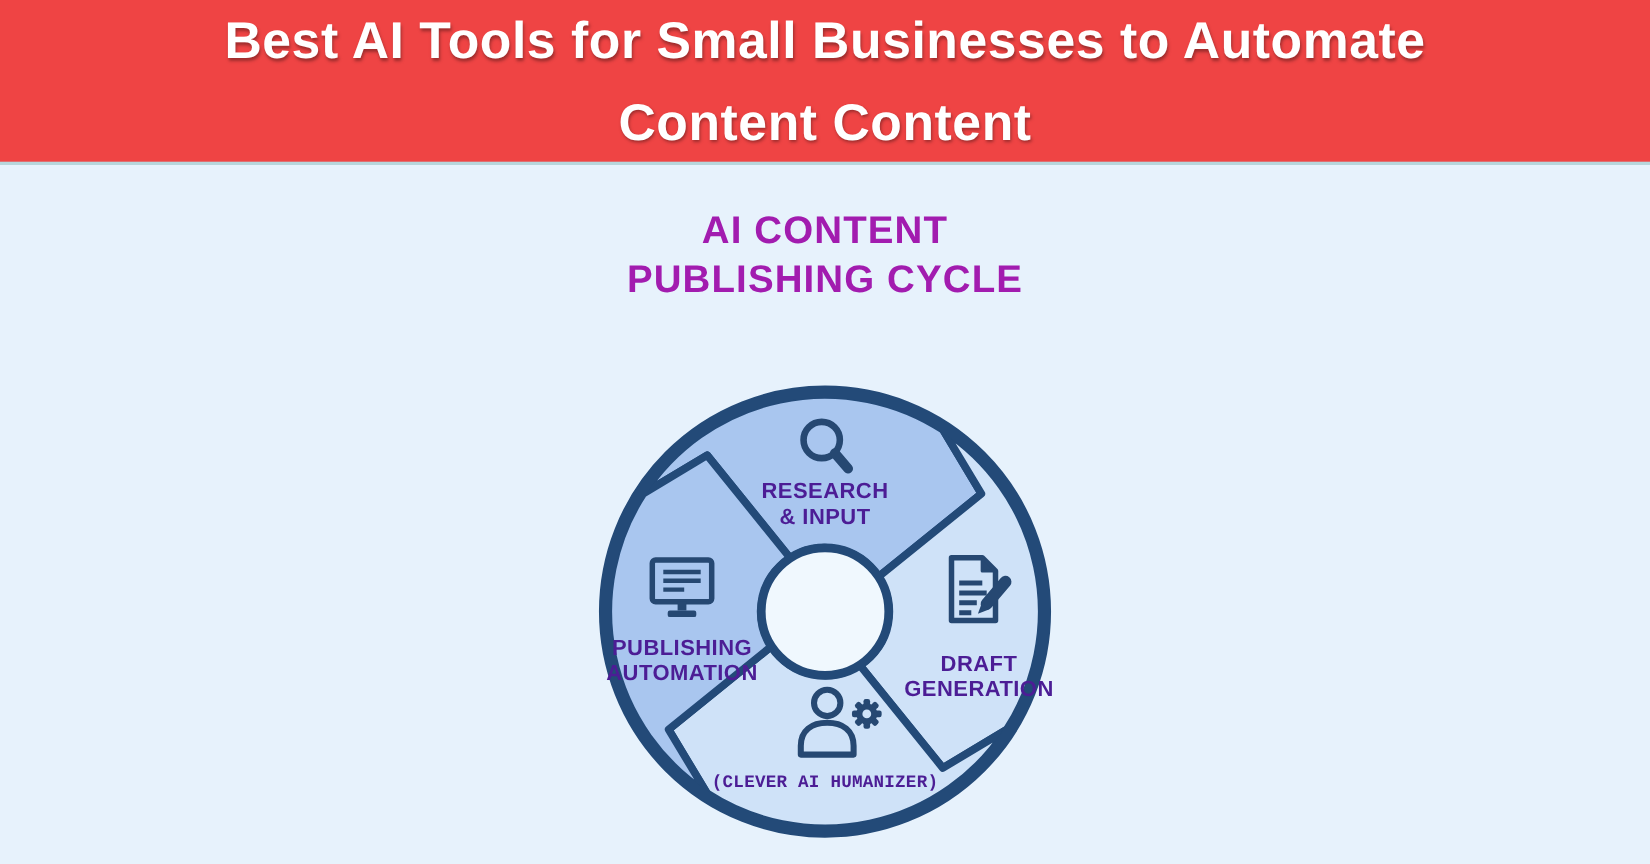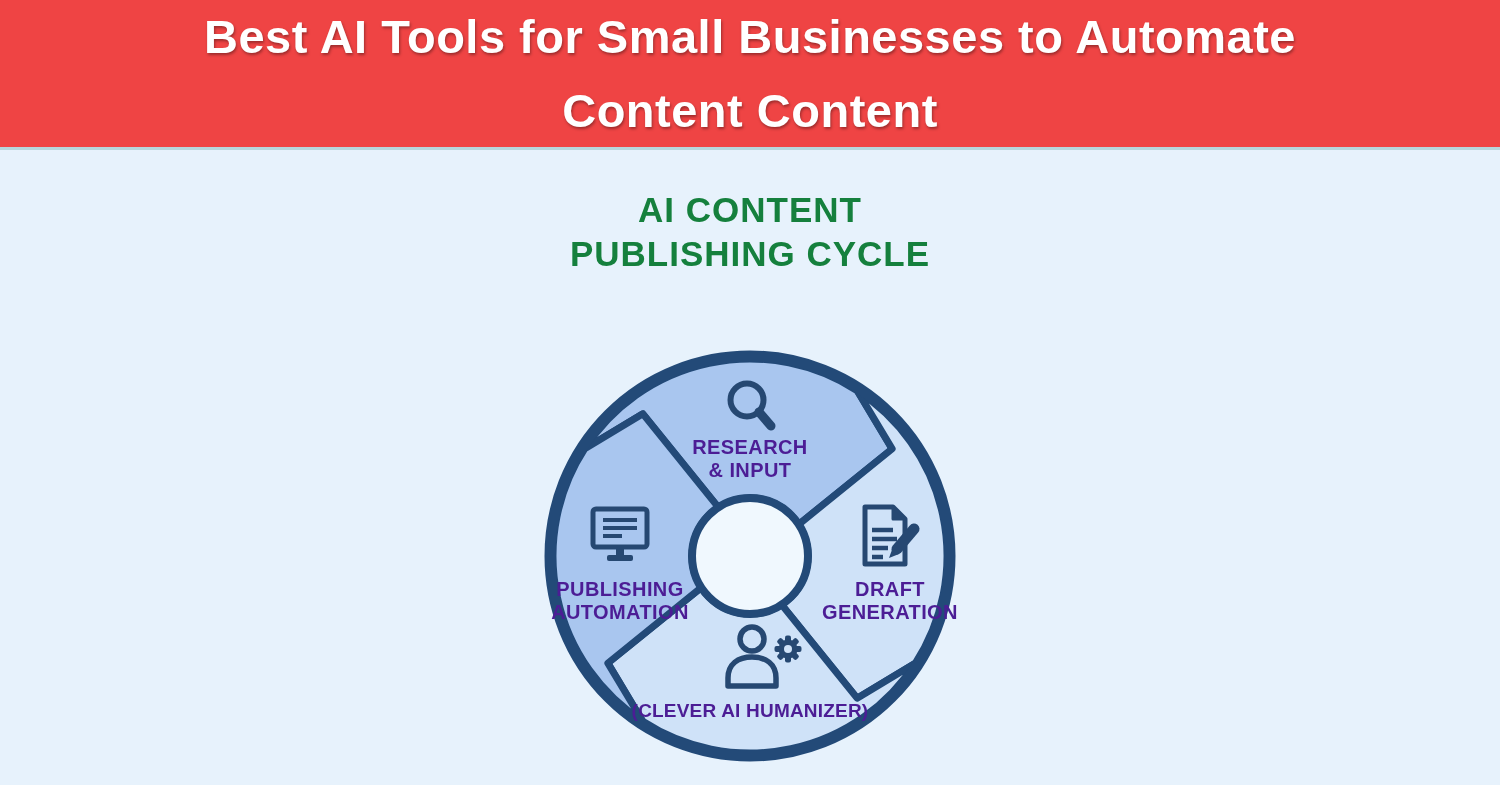--- a/index.html
+++ b/index.html
@@ -22,21 +22,21 @@
     line-height:74px;
     letter-spacing:0.5px;
     text-align:center;
     text-shadow:1px 2px 3px rgba(0,0,0,0.35);
     white-space:nowrap;
   }
   
   .diagram-heading{
     margin-top:38px;
     text-align:center;
-    color:#15803d;
+    color:#a21caf;
     font-weight:bold;
     font-size:35px;
     line-height:44px;
     letter-spacing:1px;
   }
   
   .diagram-wrap{
     position:relative;
     width:420px;height:420px;
     margin:70px auto 0 auto;
@@ -48,23 +48,24 @@
     text-align:center;
     color:#4c1d95;
     font-weight:bold;
     font-size:20px;
     line-height:23px;
     letter-spacing:0.4px;
     white-space:nowrap;
   }
   .seg-label .sub{
     display:block;
-    font-size:19px;
+    font-size:16px;
     line-height:20px;
     letter-spacing:0.2px;
+    font-family:Liberation Mono, monospace;
   }
   .seg-label span{display:block;}
 </style>
 </head>
 <body>
 
 <div class="banner">
   <div class="banner-line">Best AI Tools for Small Businesses to Automate</div>
   <div class="banner-line">Content Content</div>
 </div>
@@ -102,21 +103,21 @@
   <svg class="seg-icon" style="left:315px;top:156px;" width="70" height="68" viewBox="0 0 70 68">
     <path d="M10 5 L38 5 L50 17 L50 62 L10 62 Z" fill="#cfe2f8" stroke="#264872" stroke-width="5" stroke-linejoin="round"></path>
     <path d="M38 5 L50 17 L38 17 Z" fill="#264872" stroke="#264872" stroke-width="3" stroke-linejoin="round"></path>
     <line x1="17" y1="28" x2="38" y2="28" stroke="#264872" stroke-width="4.5"></line>
     <line x1="17" y1="37" x2="42" y2="37" stroke="#264872" stroke-width="4.5"></line>
     <line x1="17" y1="46" x2="33" y2="46" stroke="#264872" stroke-width="4.5"></line>
     <line x1="17" y1="55" x2="28" y2="55" stroke="#264872" stroke-width="4.5"></line>
     <line x1="42" y1="47" x2="59" y2="27" stroke="#264872" stroke-width="11" stroke-linecap="round"></line>
     <path d="M34 56 L44 52 L38 45 Z" fill="#264872"></path>
   </svg>
-  <div class="seg-label" style="left:250px;top:232px;width:200px;">
+  <div class="seg-label" style="left:250px;top:247px;width:200px;">
     <span>DRAFT</span>
     <span>GENERATION</span>
   </div>
 
   <svg class="seg-icon" style="left:178px;top:276px;" width="84" height="70" viewBox="0 0 84 70">
     <circle cx="34" cy="17" r="12" fill="none" stroke="#264872" stroke-width="5.5"></circle>
     <path d="M10 64 L10 56 C10 42 20 35 34 35 C48 35 58 42 58 56 L58 64 Z" fill="none" stroke="#264872" stroke-width="5.5" stroke-linejoin="round"></path>
     <g transform="translate(70,27)" fill="#264872">
       <rect x="-3" y="-13.5" width="6" height="27" rx="2"></rect>
       <rect x="-3" y="-13.5" width="6" height="27" rx="2" transform="rotate(45)"></rect>

